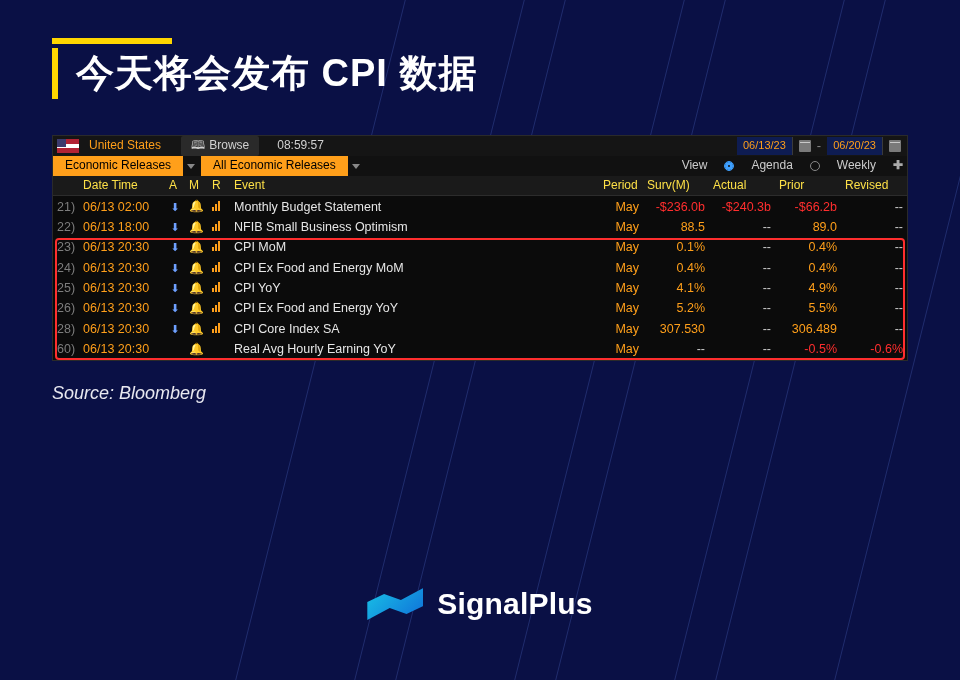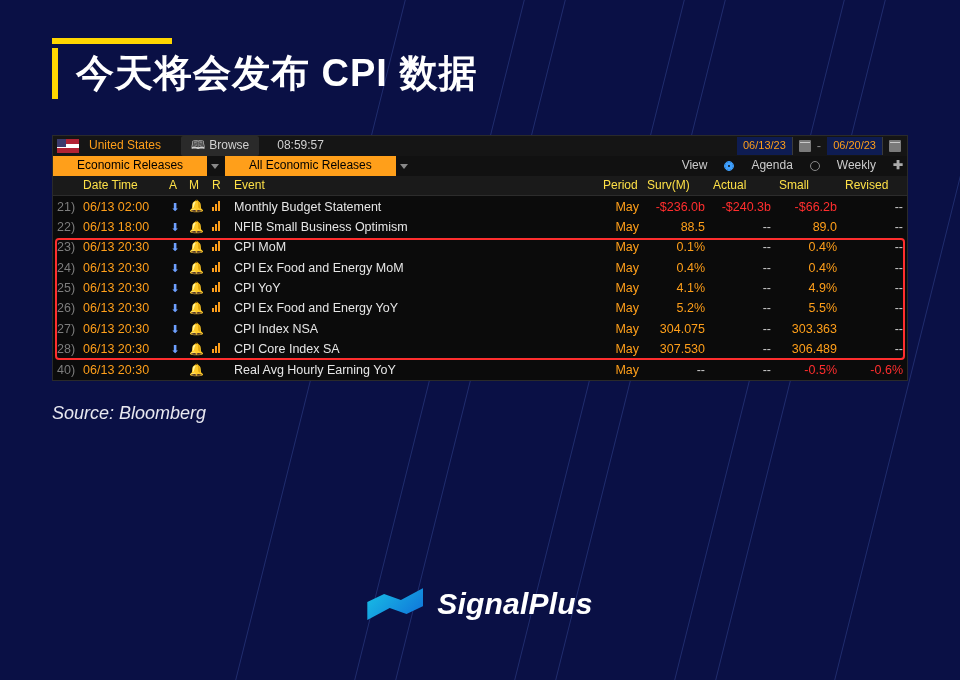--- a/index.html
+++ b/index.html
@@ -77,21 +77,21 @@
   .top-dates { margin-left:auto; display:flex; align-items:center; gap:6px; padding-right:6px; }
   .date-pill { background:#0e1c52; color:#ff9f1a; padding:1px 6px; border-right:1px solid #3a3a3a; font-size:11px; }
   .cal-icon { width:12px; height:12px; background:#7a7a7a; border-radius:1px; position:relative; }
   .cal-icon::before { content:""; position:absolute; top:2px; left:1px; right:1px; height:1px; background:#c9c9c9; }
   .dash { color:#888; }
 
   .term-filters {
     display:flex; align-items:center; height:20px; background:#111;
     font-size:12px;
   }
-  .filter-chip { background:#ff9f1a; color:#000; padding:1px 24px; margin-right:2px; }
+  .filter-chip { background:#ff9f1a; color:#000; padding:1px 12px; margin-right:2px; }
   .filter-dd { width:0;height:0;border-left:4px solid transparent;border-right:4px solid transparent;border-top:5px solid #888; margin:0 6px 0 2px; }
   .view-group { margin-left:auto; display:flex; align-items:center; gap:17px; color:#ccc; padding-right:4px; }
   .radio { width:10px;height:10px;border-radius:50%;border:1px solid #888;display:inline-block; }
   .radio.sel { border-color:#3ea0ff; box-shadow: inset 0 0 0 3px #3ea0ff; }
   .plus { color:#aaa; font-weight:bold; }
 
   table.events { width:100%; border-collapse:collapse; }
   .events th {
     text-align:left; color:#fde047; font-weight:400; background:#1a1a1a;
     font-size:12px; padding:1px 4px; border-bottom:1px solid #2c2c2c;
@@ -125,21 +125,21 @@
     position: absolute;
     left: 0; right: 0;
     bottom: 56px;
     display:flex; align-items:center; justify-content:center; gap:14px;
   }
   .brand-mark {
     width:56px; height:40px;
     background: linear-gradient(135deg, #19c6e6 0%, #0f6bd8 100%);
     clip-path: polygon(0% 45%, 30% 25%, 60% 40%, 100% 10%, 100% 55%, 70% 75%, 40% 60%, 0% 90%);
   }
-  .brand-text { font-size:30px; font-weight:600; letter-spacing:.2px;font-style:italic; }
+  .brand-text { font-size:30px; font-weight:600; letter-spacing:.2px; }
 </style>
 </head>
 <body>
 
 <div class="bg-diag d1"></div>
 <div class="bg-diag d2"></div>
 <div class="bg-diag d3"></div>
 <div class="bg-diag d4"></div>
 
 <div class="title-block">
@@ -185,21 +185,21 @@
       <tr>
         <th class="col-idx"></th>
         <th>Date Time</th>
         <th class="col-a">A</th>
         <th class="col-m">M</th>
         <th class="col-r">R</th>
         <th>Event</th>
         <th class="col-period">Period</th>
         <th class="col-surv">Surv(M)</th>
         <th class="col-actual">Actual</th>
-        <th class="col-prior">Small</th>
+        <th class="col-prior">Prior</th>
         <th class="col-rev">Revised</th>
       </tr>
     </thead>
     <tbody id="events-body">
         <tr>
           <td class="col-idx">21)</td>
           <td class="col-dt">06/13 02:00</td>
           <td class="col-a"><span class="arrow-dl">⬇</span></td>
           <td class="col-m"><span class="bell">🔔</span></td>
           <td class="col-r"><span class="bars">
@@ -293,51 +293,38 @@
               <span class="b3"></span>
             </span></td>
           <td class="col-event">CPI Ex Food and Energy YoY</td>
           <td class="col-period">May</td>
           <td class="col-surv">5.2%</td>
           <td class="col-actual"><span class="dim-dash">--</span></td>
           <td class="col-prior">5.5%</td>
           <td class="col-rev"><span class="dim-dash">--</span></td>
         </tr>
         <tr class="hlrow">
-          <td class="col-idx">27)</td>
-          <td class="col-dt">06/13 20:30</td>
-          <td class="col-a"><span class="arrow-dl">⬇</span></td>
-          <td class="col-m"><span class="bell">🔔</span></td>
-          <td class="col-r"></td>
-          <td class="col-event">CPI Index NSA</td>
-          <td class="col-period">May</td>
-          <td class="col-surv">304.075</td>
-          <td class="col-actual"><span class="dim-dash">--</span></td>
-          <td class="col-prior">303.363</td>
-          <td class="col-rev"><span class="dim-dash">--</span></td>
-        </tr>
-        <tr class="hlrow">
           <td class="col-idx">28)</td>
           <td class="col-dt">06/13 20:30</td>
           <td class="col-a"><span class="arrow-dl">⬇</span></td>
           <td class="col-m"><span class="bell">🔔</span></td>
           <td class="col-r"><span class="bars">
               <span class="b1"></span>
               <span class="b2"></span>
               <span class="b3"></span>
             </span></td>
           <td class="col-event">CPI Core Index SA</td>
           <td class="col-period">May</td>
           <td class="col-surv">307.530</td>
           <td class="col-actual"><span class="dim-dash">--</span></td>
           <td class="col-prior">306.489</td>
           <td class="col-rev"><span class="dim-dash">--</span></td>
         </tr>
         <tr>
-          <td class="col-idx">40)</td>
+          <td class="col-idx">60)</td>
           <td class="col-dt">06/13 20:30</td>
           <td class="col-a"></td>
           <td class="col-m"><span class="bell">🔔</span></td>
           <td class="col-r"></td>
           <td class="col-event">Real Avg Hourly Earning YoY</td>
           <td class="col-period">May</td>
           <td class="col-surv"><span class="dim-dash">--</span></td>
           <td class="col-actual"><span class="dim-dash">--</span></td>
           <td class="col-prior neg">-0.5%</td>
           <td class="col-rev neg">-0.6%</td>

